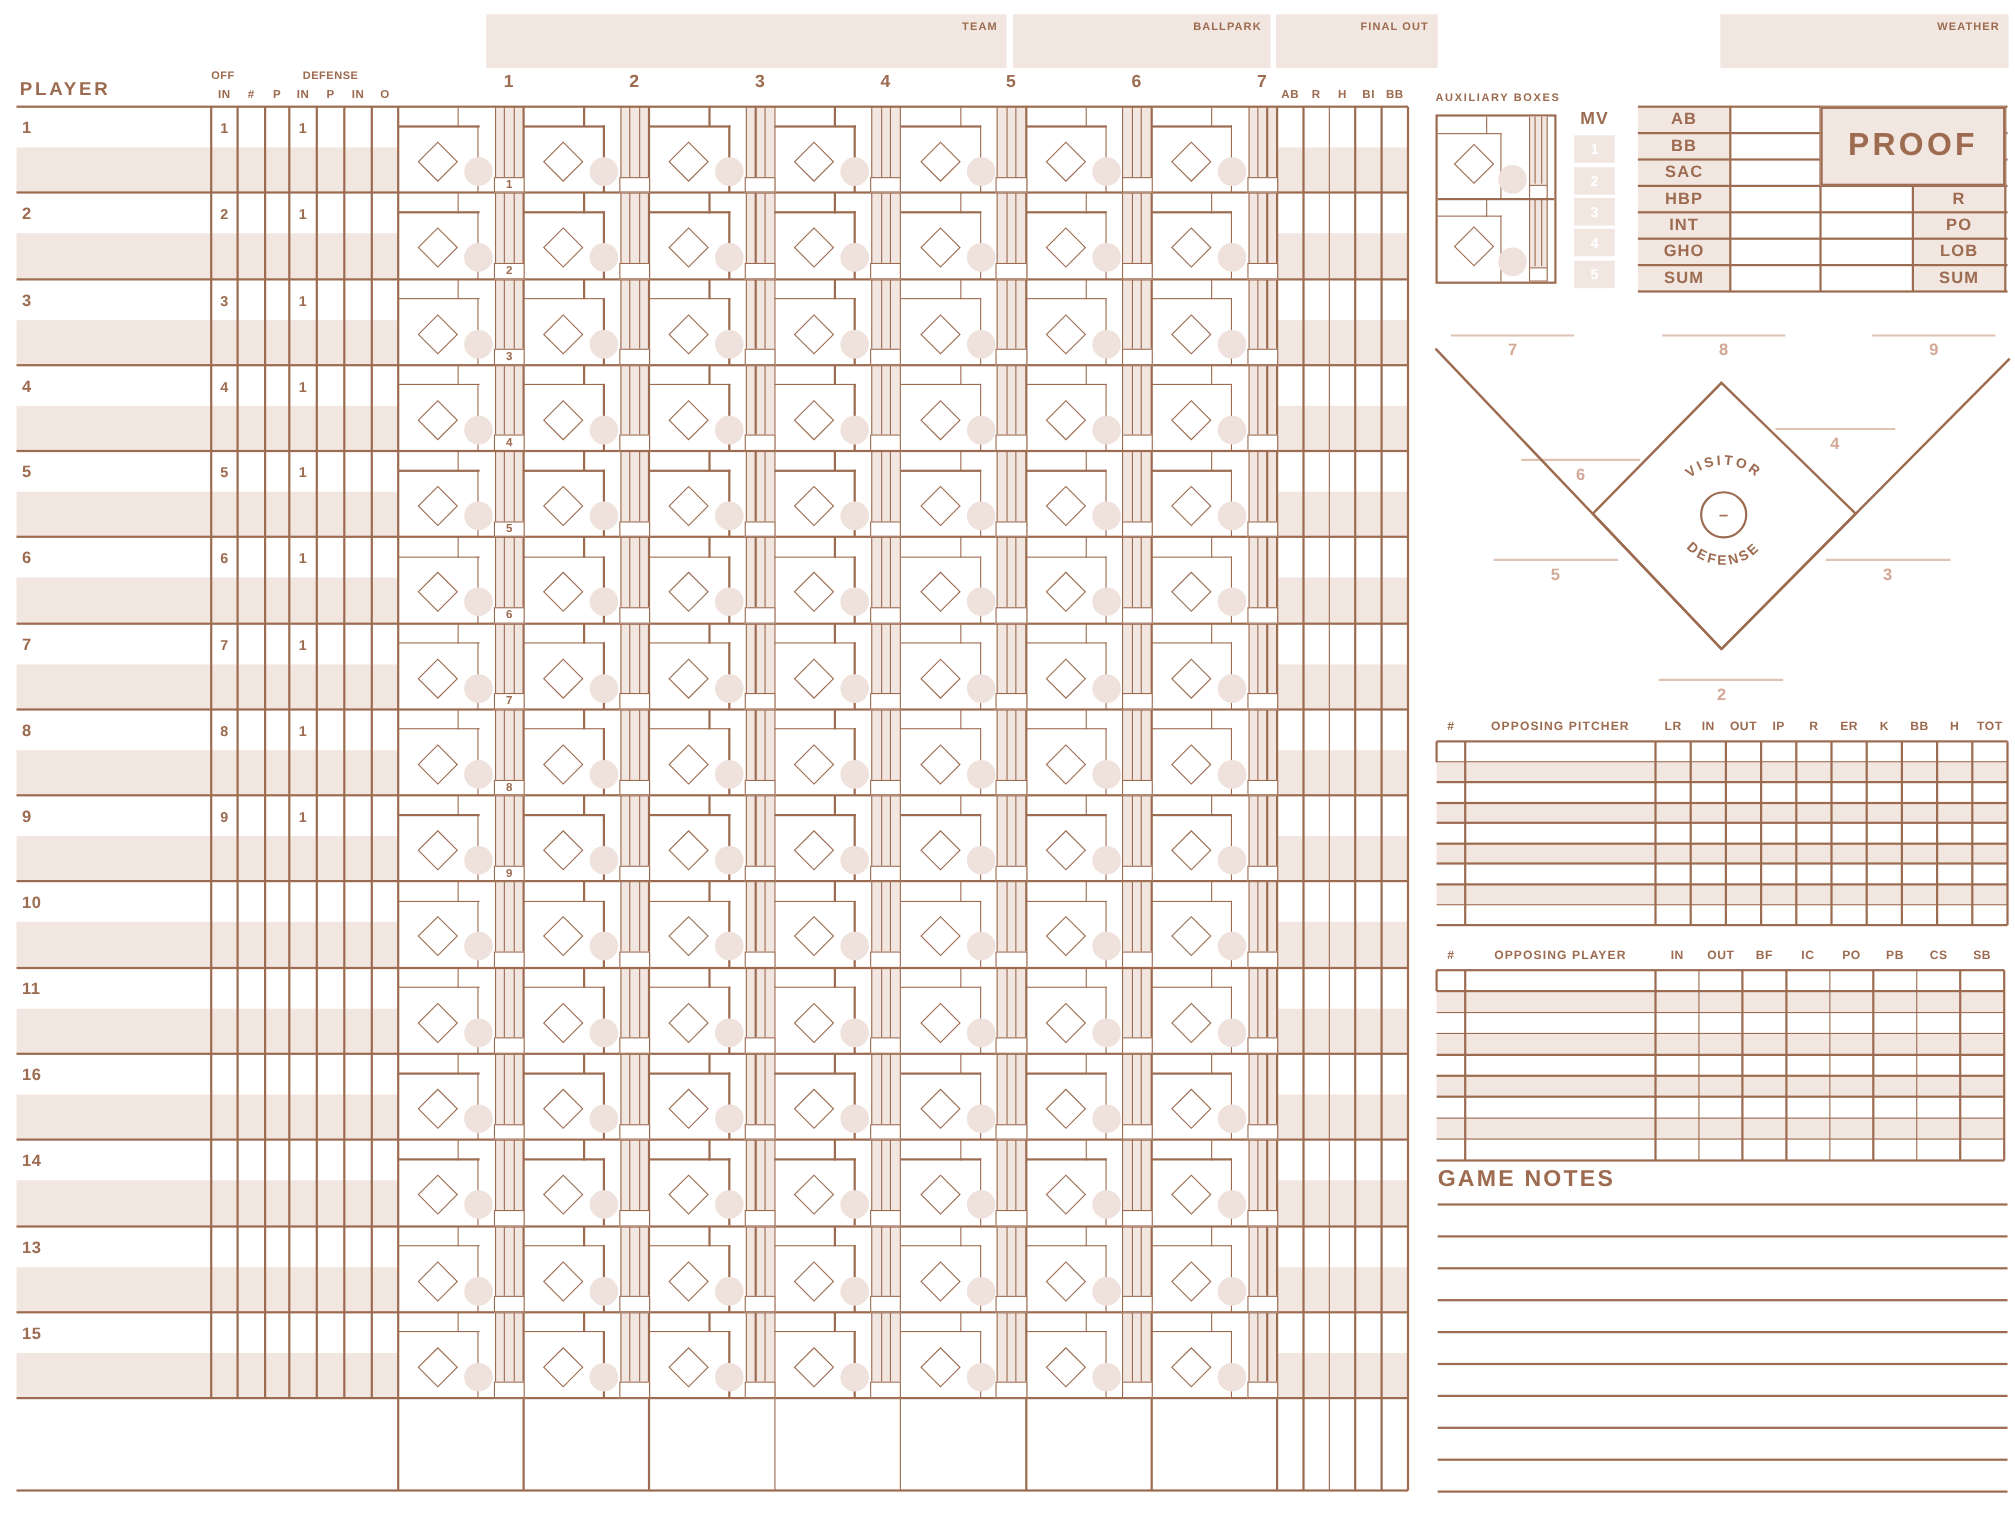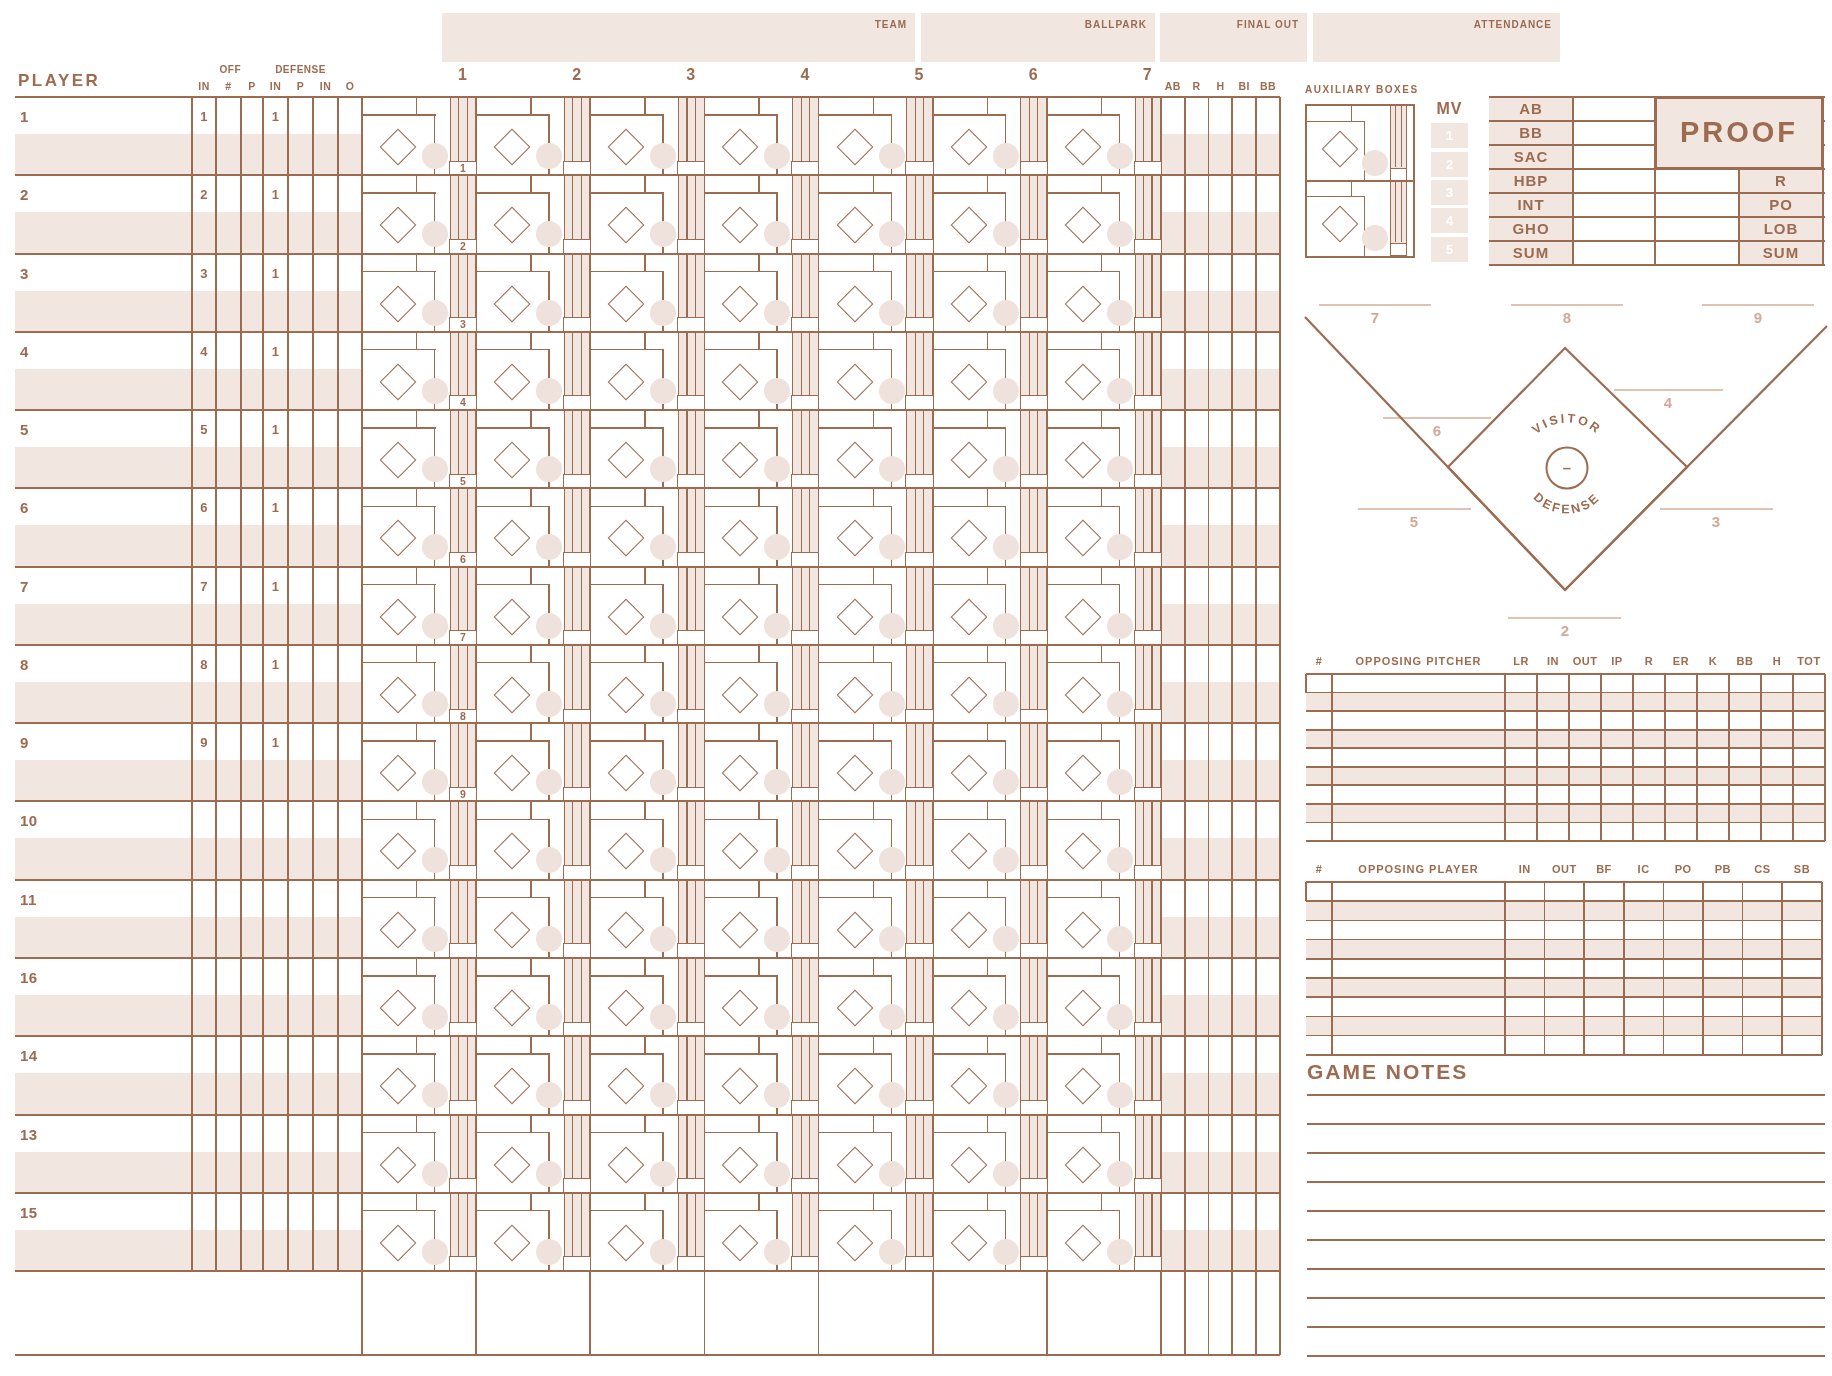--- a/index.html
+++ b/index.html
@@ -70,24 +70,24 @@
 
 <div class="abs" style="left: 442px; top: 13px; width: 473px; height: 49px; background: rgb(242, 230, 225);">
       <div class="abs" style="position: absolute; right: 8px; top: 6px; font-size: 10px; font-weight: 700; letter-spacing: 1px;">TEAM</div>
     </div>
     <div class="abs" style="left: 921px; top: 13px; width: 234px; height: 49px; background: rgb(242, 230, 225);">
       <div class="abs" style="position: absolute; right: 8px; top: 6px; font-size: 10px; font-weight: 700; letter-spacing: 1px;">BALLPARK</div>
     </div>
     <div class="abs" style="left: 1160px; top: 13px; width: 147px; height: 49px; background: rgb(242, 230, 225);">
       <div class="abs" style="position: absolute; right: 8px; top: 6px; font-size: 10px; font-weight: 700; letter-spacing: 1px;">FINAL OUT</div>
     </div>
-    <div class="abs" style="left: 1313px; top: 13px; width: 247px; height: 49px; background: rgb(242, 230, 225);">
-      <div class="abs" style="position: absolute; right: 8px; top: 6px; font-size: 10px; font-weight: 700; letter-spacing: 1px;">ATTENDANCE</div>
-    </div>
-    <div class="abs" style="left: 192px; top: 64px; width: 49px; height: 14.5px; font-size: 10px; font-weight: 700; text-align: right; letter-spacing: 0.5px; white-space: nowrap;">OFF</div>
+    <div class="abs" style="left: 1564px; top: 13px; width: 262px; height: 49px; background: rgb(242, 230, 225);">
+      <div class="abs" style="position: absolute; right: 8px; top: 6px; font-size: 10px; font-weight: 700; letter-spacing: 1px;">WEATHER</div>
+    </div>
+    <div class="abs" style="left: 192px; top: 64px; width: 49px; height: 14.5px; font-size: 10px; font-weight: 700; text-align: left; letter-spacing: 0.5px; white-space: nowrap;">OFF</div>
     <div class="abs" style="left: 263px; top: 64px; width: 75px; height: 14.5px; font-size: 10px; font-weight: 700; text-align: center; letter-spacing: 0.5px; white-space: nowrap;">DEFENSE</div>
     <div class="abs" style="left: 192px; top: 80px; width: 24px; height: 15.225px; font-size: 10.5px; font-weight: 700; text-align: center; letter-spacing: 0.5px; white-space: nowrap;">IN</div>
     <div class="abs" style="left: 216px; top: 80px; width: 25px; height: 15.225px; font-size: 10.5px; font-weight: 700; text-align: center; letter-spacing: 0.5px; white-space: nowrap;">#</div>
     <div class="abs" style="left: 241px; top: 80px; width: 22px; height: 15.225px; font-size: 10.5px; font-weight: 700; text-align: center; letter-spacing: 0.5px; white-space: nowrap;">P</div>
     <div class="abs" style="left: 263px; top: 80px; width: 25px; height: 15.225px; font-size: 10.5px; font-weight: 700; text-align: center; letter-spacing: 0.5px; white-space: nowrap;">IN</div>
     <div class="abs" style="left: 288px; top: 80px; width: 25px; height: 15.225px; font-size: 10.5px; font-weight: 700; text-align: center; letter-spacing: 0.5px; white-space: nowrap;">P</div>
     <div class="abs" style="left: 313px; top: 80px; width: 25px; height: 15.225px; font-size: 10.5px; font-weight: 700; text-align: center; letter-spacing: 0.5px; white-space: nowrap;">IN</div>
     <div class="abs" style="left: 338px; top: 80px; width: 24px; height: 15.225px; font-size: 10.5px; font-weight: 700; text-align: center; letter-spacing: 0.5px; white-space: nowrap;">O</div>
     <div class="abs" style="left: 442.7px; top: 66px; width: 40px; height: 23.2px; font-size: 16px; font-weight: 700; text-align: center; letter-spacing: 0.5px; white-space: nowrap;">1</div>
     <div class="abs" style="left: 556.84px; top: 66px; width: 40px; height: 23.2px; font-size: 16px; font-weight: 700; text-align: center; letter-spacing: 0.5px; white-space: nowrap;">2</div>

